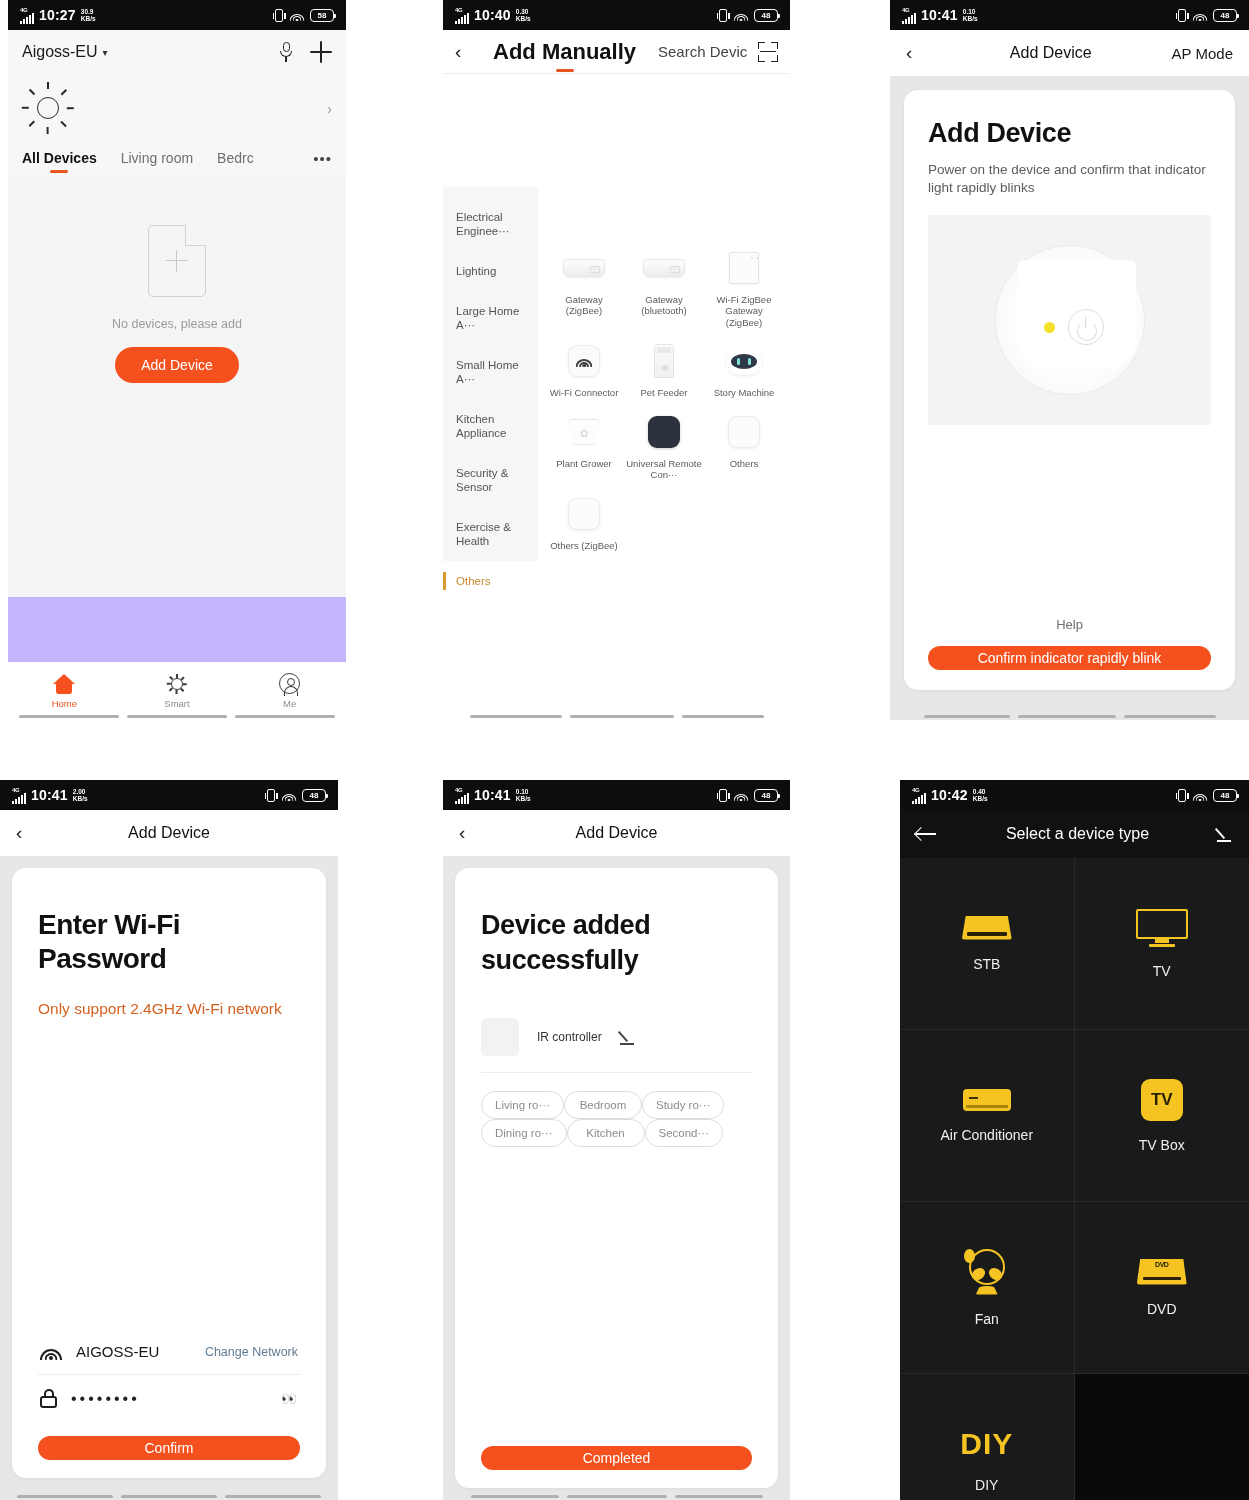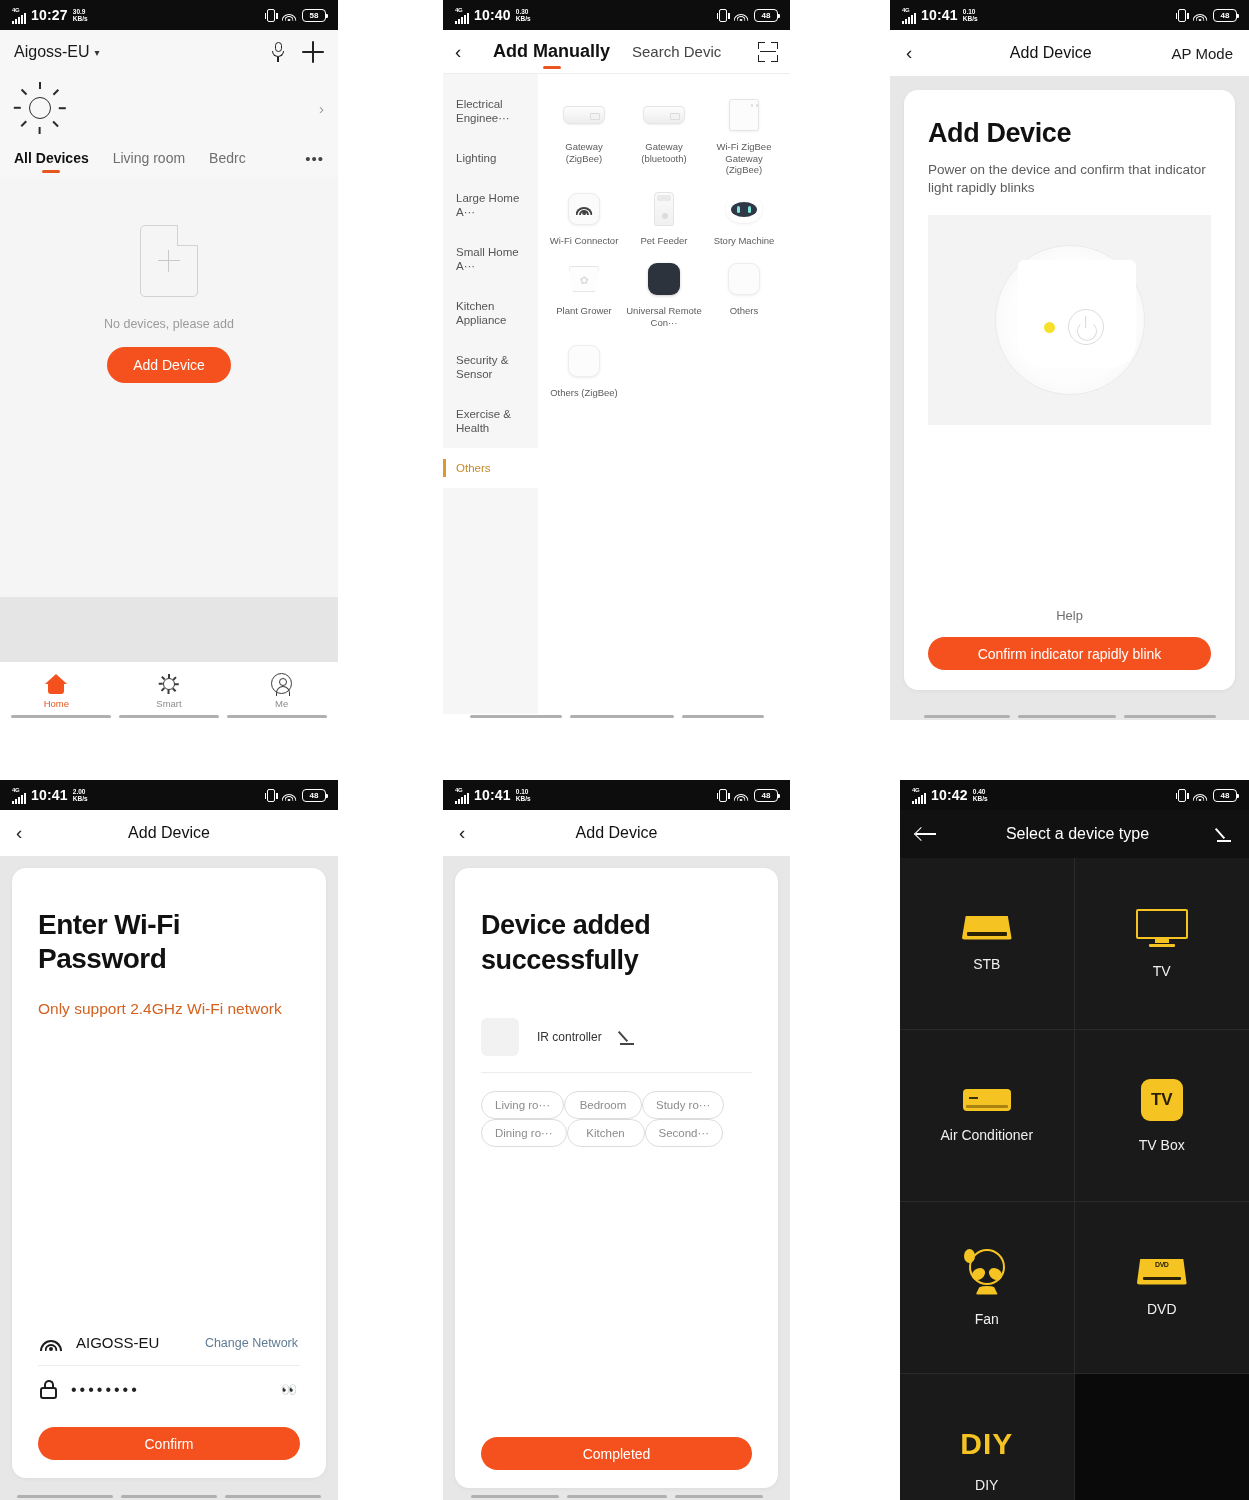--- a/index.html
+++ b/index.html
@@ -35,21 +35,21 @@
   .wifi-sb s { position:absolute; left:50%; bottom:0; transform:translateX(-50%);
                border:1.6px solid #fff; border-bottom:none; border-radius:50% 50% 0 0 / 100% 100% 0 0; }
   .wifi-sb s:nth-child(1){width:15px;height:7px;}
   .wifi-sb s:nth-child(2){width:9px;height:4.5px;}
   .wifi-sb s:nth-child(3){width:3px;height:2px;background:#fff;border:none;border-radius:50%}
   .batt { border:1.5px solid #fff; border-radius:4px; padding:1px 3px; font-size:8px;
           font-weight:700; min-width:24px; text-align:center; position:relative; }
   .batt:after{content:'';position:absolute;right:-3px;top:4px;width:2px;height:4px;background:#fff;border-radius:0 1px 1px 0}
 
   
-  #p1 { left:0; top:0; width:338px; height:720px; background:#e5e5e5; }
+  #p1 { left:8px; top:0; width:338px; height:720px; background:#c4b5fd; }
   .p1-top { background:#f7f7f7; padding:0 14px; }
   .p1-row1 { display:flex; align-items:center; height:44px; }
   .home-name { font-size:16px; color:#1a1a1a; }
   .chev-d { margin-left:5px; font-size:10px; color:#333; }
   .p1-icons { margin-left:auto; display:flex; align-items:center; gap:18px; }
   .mic-ic { width:12px; height:20px; position:relative; }
   .mic-ic b { position:absolute; left:2.5px; top:0; width:7px; height:10px; border-radius:4px;
               border:1.6px solid #222; }
   .mic-ic s { position:absolute; left:0; top:9px; width:12px; height:6px;
               border:1.6px solid #222; border-top:none; border-radius:0 0 7px 7px; }
@@ -106,33 +106,33 @@
   .nav-me:after{content:'';position:absolute;left:3.5px;top:11.5px;width:12px;height:9px;border:1.5px solid #3a3a3a;border-bottom:none;border-radius:8px 8px 0 0}
   .gesturebar { position:absolute; bottom:2px; left:0; width:100%; display:flex; gap:8px;
                 justify-content:center; }
   .gesturebar i { display:block; height:3px; background:#b0b0b0; border-radius:2px; }
 
   
   #p2 { left:443px; top:0; width:347px; height:720px; }
   .p2-head { display:flex; align-items:center; height:44px; padding:0 12px;
              border-bottom:1px solid #ededed; }
   .bk { font-size:19px; color:#222; width:24px; }
-  .p2-title { font-size:18px; font-weight:700; color:#111; position:relative; margin-left:14px; }
+  .p2-title { font-size:22px; font-weight:700; color:#111; position:relative; margin-left:14px; }
   .p2-title:after{content:'';position:absolute;left:50%;transform:translateX(-50%);bottom:-7px;
                   width:18px;height:3px;background:#e8551e;border-radius:2px;}
   .p2-tab2 { font-size:15px; color:#444; margin-left:22px; white-space:nowrap; overflow:hidden;
              max-width:100px; }
   .scan-ic { margin-left:auto; width:20px; height:20px; position:relative; }
   .scan-ic i { position:absolute; width:7px; height:7px; border:1.8px solid #222; }
   .scan-ic i:nth-child(1){left:0;top:0;border-right:none;border-bottom:none}
   .scan-ic i:nth-child(2){right:0;top:0;border-left:none;border-bottom:none}
   .scan-ic i:nth-child(3){left:0;bottom:0;border-right:none;border-top:none}
   .scan-ic i:nth-child(4){right:0;bottom:0;border-left:none;border-top:none}
   .scan-ic b { position:absolute; left:2px; top:9px; width:16px; height:1.8px; background:#222; }
-  .p2-body { display:flex; height:640px; }
+  .p2-body { display:flex; height:640px;align-items:center; }
   .p2-side { width:95px; background:#f6f6f6; padding-top:10px; flex:none; }
   .cat { font-size:11.5px; color:#555; line-height:14px; padding:13px 10px 13px 13px; }
   .cat.active { color:#c78a2a; background:#fff; position:relative; }
   .cat.active:before{content:'';position:absolute;left:0;top:50%;transform:translateY(-50%);
                      width:2.5px;height:18px;background:#d99a30;}
   .p2-grid { flex:1; padding:14px 6px 8px 6px; display:grid; grid-template-columns:repeat(3,1fr);
              gap:4px 0; align-content:start; }
   .dev { display:flex; flex-direction:column; align-items:center; padding:6px 2px 2px; }
   .dev .ph { width:46px; height:42px; display:flex; align-items:center; justify-content:center; }
   .dev label { font-size:9.5px; color:#5c5c5c; text-align:center; line-height:11.5px; margin-top:5px; }
@@ -198,21 +198,21 @@
                 background:#fff; border-radius:6px 6px 26px 26px; }
   .plug .led { position:absolute; left:48px; top:76px; width:11px; height:11px;
                background:#f5e02c; border-radius:50%; }
   .plug .pwr { position:absolute; left:72px; top:63px; width:36px; height:36px;
                border:1.5px solid #dcdcdc; border-radius:50%; }
   .plug .pwr:before{content:'';position:absolute;left:50%;top:6px;transform:translateX(-50%);
                width:1.6px;height:12px;background:#d6d6d6}
   .plug .pwr:after{content:'';position:absolute;left:8px;top:11px;width:18px;height:18px;
                border:1.5px solid #dcdcdc;border-top-color:transparent;border-radius:50%}
   .p3-help { margin-top:auto; text-align:center; font-size:13px; color:#6f6f6f; }
-  .btn-wide { background:#f4511e; color:#fff; border:none; border-radius:24px; height:33px;
+  .btn-wide { background:#f4511e; color:#fff; border:none; border-radius:24px; height:24px;
               font-size:14px; margin-top:14px; width:100%; cursor:pointer; font-family:inherit; }
 
   
   #p4 { left:0; top:780px; width:338px; height:720px; }
   .p4-outer { background:#e7e7e7; padding:12px; height:660px; }
   .p4-card { background:#fff; border-radius:14px; height:610px; padding:40px 26px 18px;
              display:flex; flex-direction:column; box-shadow:0 1px 4px rgba(0,0,0,.05);}
   .p4-card h1 { font-size:28px; font-weight:700; color:#111; line-height:34px; letter-spacing:-.5px;}
   .p4-warn { color:#d4611f; font-size:15.5px; line-height:22px; margin-top:22px; }
   .p4-fields { margin-top:auto; }

